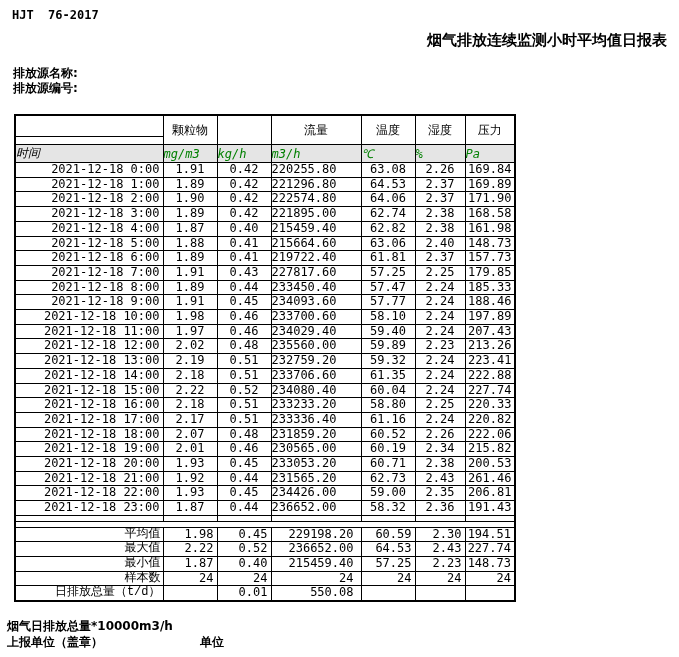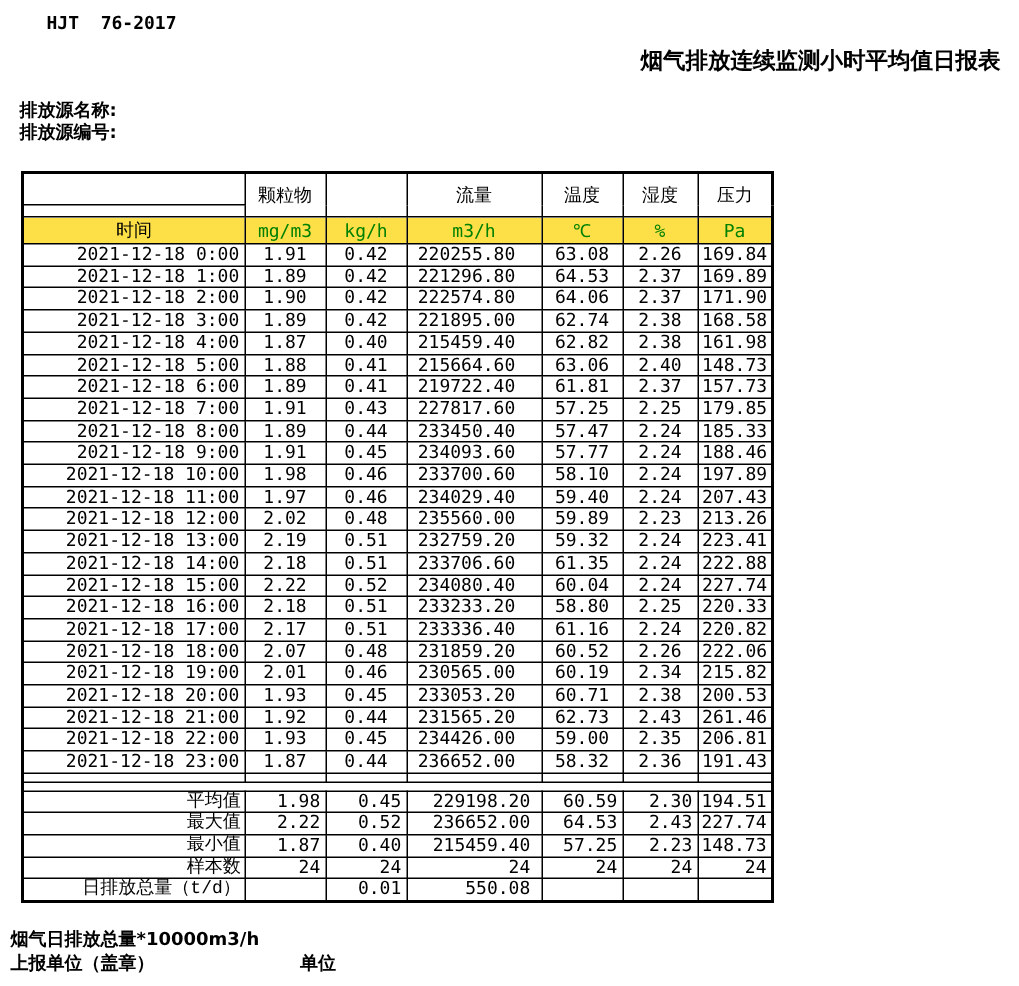--- a/index.html
+++ b/index.html
@@ -1,21 +1,21 @@
 <!DOCTYPE html>
 <html><head>
 <meta charset="utf-8">
 <style>
   html,body{margin:0;padding:0;}
   body{
     width:679px;height:657px;position:relative;background:#ffffff;
     font-family:"DejaVu Sans",sans-serif;color:#000;
   }
   .abs{position:absolute;}
-  .hjt{left:12px;top:8px;font-family:"DejaVu Sans Mono",monospace;font-weight:bold;font-size:12px;white-space:pre;margin-left:19px;}
+  .hjt{left:12px;top:8px;font-family:"DejaVu Sans Mono",monospace;font-weight:bold;font-size:12px;white-space:pre;}
   .title{right:12px;top:31px;font-weight:bold;font-size:15px;letter-spacing:0px;}
   .srcname{left:13px;top:65px;font-weight:bold;font-size:12px;}
   .srccode{left:13px;top:80px;font-weight:bold;font-size:12px;}
   .footer1{left:7px;top:618px;font-weight:bold;font-size:12px;}
   .footer2{left:7px;top:634px;font-weight:bold;font-size:12px;}
   .footer3{left:200px;top:634px;font-weight:bold;font-size:12px;}
 
   table.rep{
     position:absolute;left:14px;top:114px;
     border-collapse:collapse;table-layout:fixed;
@@ -23,28 +23,28 @@
   }
   table.rep td{
     border:1px solid #000;padding:0;margin:0;
     font-size:12px;white-space:nowrap;overflow:hidden;
     font-family:"DejaVu Sans Mono",monospace;
   }
   
   tr.hA td{height:20px;margin-left:48px;}
   tr.hB td{height:7px;}
   td.gh{font-family:"DejaVu Sans",sans-serif;text-align:center;font-size:12px;vertical-align:middle;}
-  tr.hU td{height:14px;background:#fde047;text-align:center;}
+  tr.hU td{height:14px;background:#e5e5e5;font-style:italic;}
   td.timehead{font-family:"DejaVu Sans",sans-serif;font-size:12px;color:#000;}
   td.unit{color:#008000;font-size:11px;}
   
   #data-rows td{height:13.7px;line-height:13.7px;}
   #data-rows td.t{text-align:right;padding-right:3px;}
   #data-rows td.v{text-align:center;}
-  #data-rows td.v2{text-align:center;padding-right:10px;}
+  #data-rows td.v2{text-align:left;padding-right:10px;}
   
   tr.eA td{height:5px;}
   tr.eB td{height:5px;border-left:none;border-right:none;}
   
   #summary-rows td{height:13.6px;line-height:13.6px;text-align:right;}
   #summary-rows td.sl{font-family:Liberation Mono, monospace;padding-right:2px;}
   #summary-rows td.s{padding-right:3px;}
   #summary-rows td.s2{padding-right:7px;margin-left:12px;}
 </style>
 </head>

